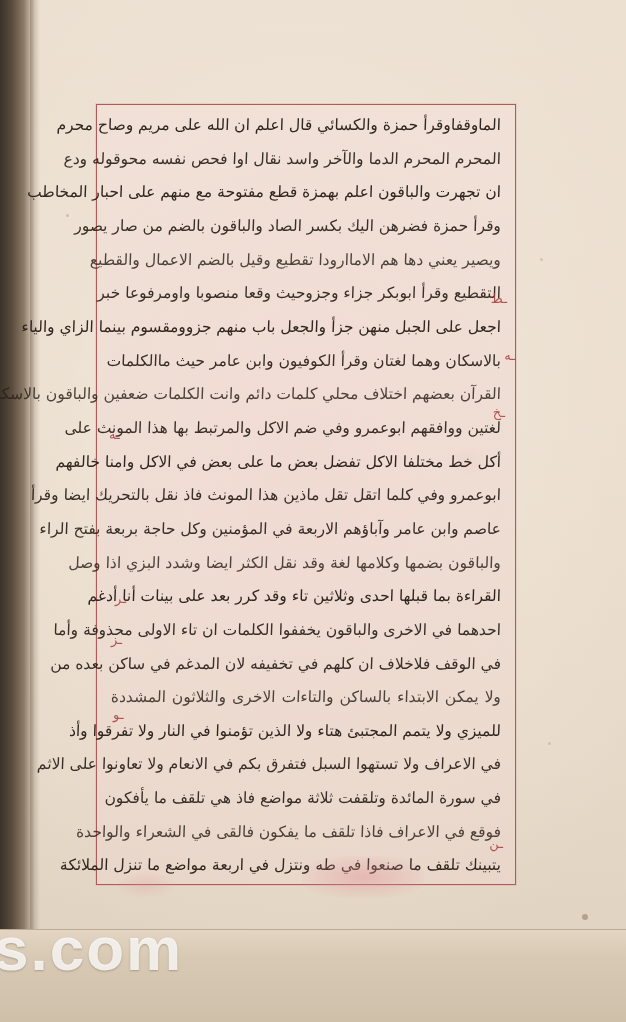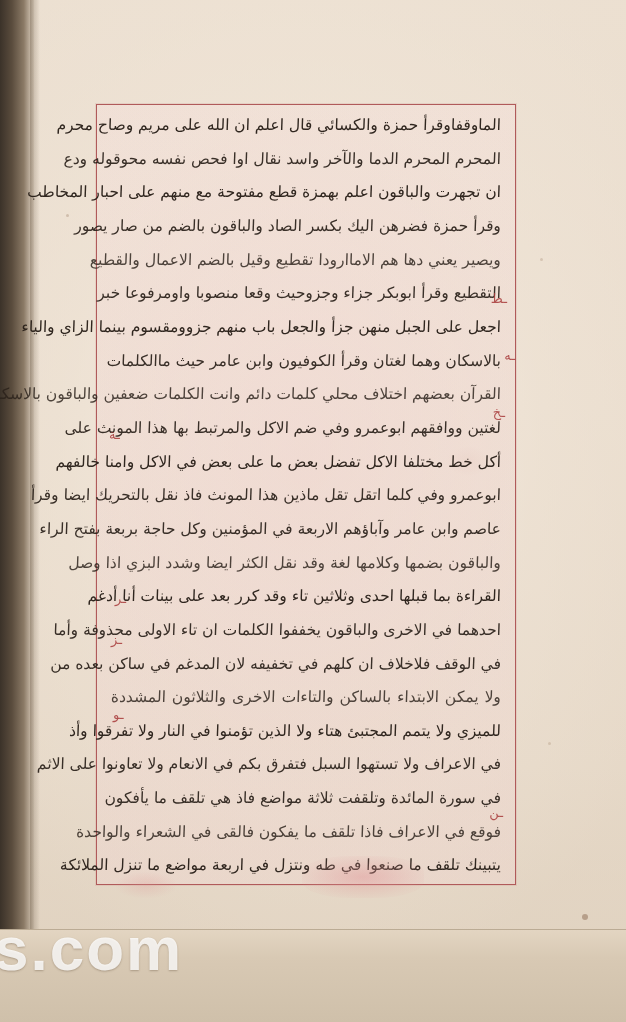--- a/index.html
+++ b/index.html
@@ -120,21 +120,21 @@
     opacity: 0.85;
     direction: rtl;
   }
   .m1 { right: 8px; top: 186px; }
   .m2 { right: 0; top: 243px; }
   .m3 { right: 10px; top: 300px; }
   .m4 { left: 12px; top: 322px; }
   .m5 { left: 18px; top: 486px; }
   .m6 { left: 14px; top: 527px; }
   .m7 { left: 16px; top: 602px; text-align: center; }
-  .m8 { right: 12px; top: 700px; }
+  .m8 { right: 12px; top: 731px; }
 
   
   .stain {
     position: absolute;
     border-radius: 40%;
     pointer-events: none;
   }
   .stain-a {
     left: 302px; top: 856px;
     width: 122px; height: 42px;

